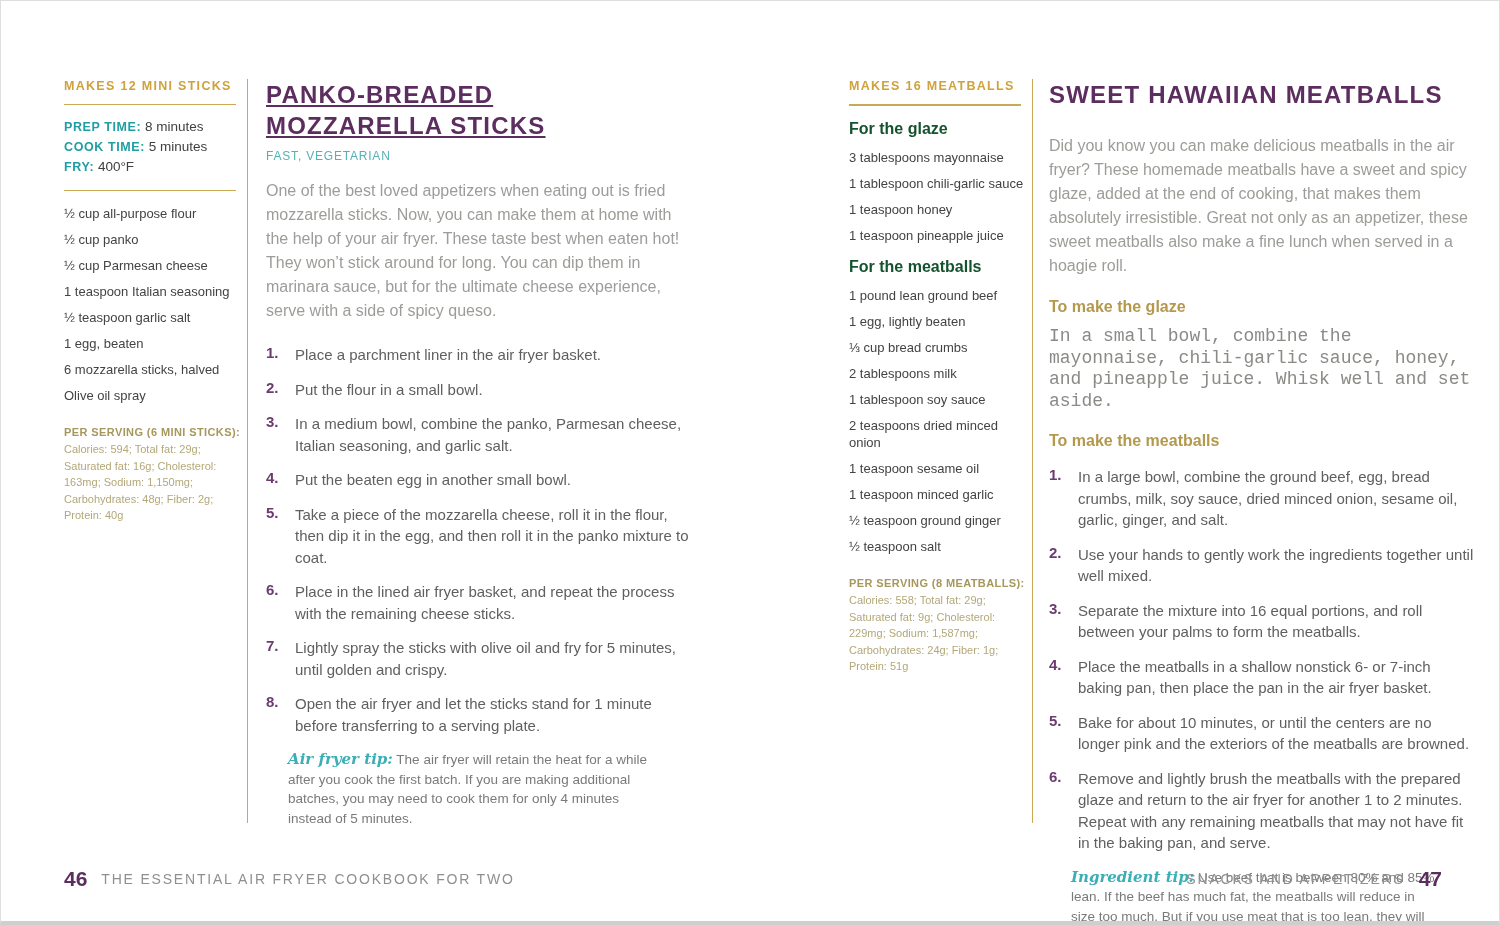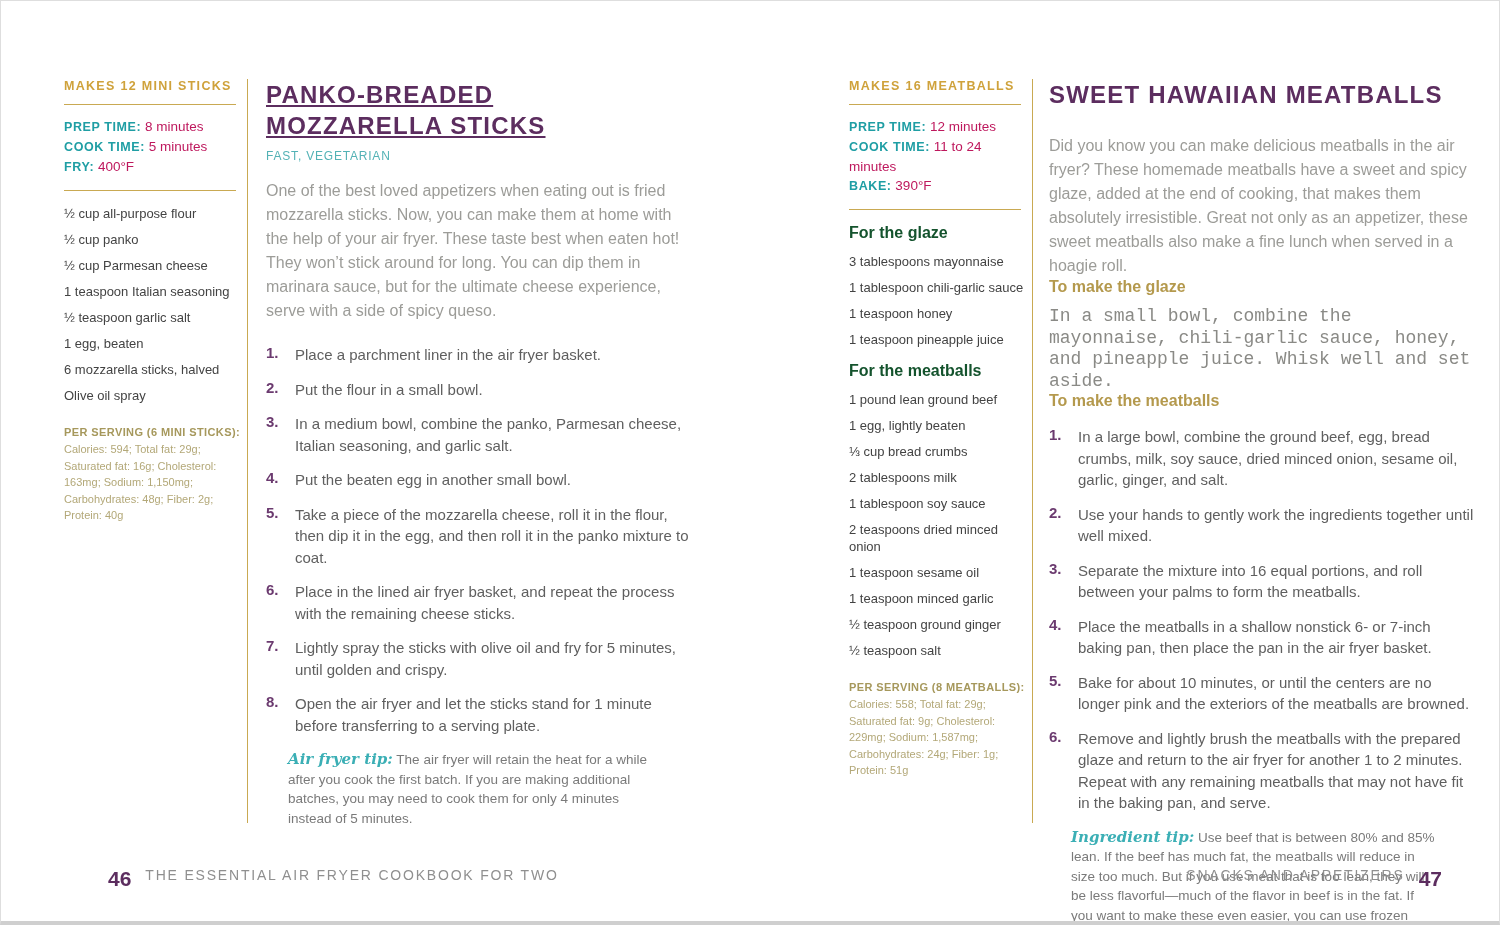--- a/index.html
+++ b/index.html
@@ -18,21 +18,21 @@
   .sidebar-left  { left:63px; }
   .sidebar-right { left:848px; }
   .makes {
     color:#cfa23b; font-size:12.5px; font-weight:bold; letter-spacing:1.3px;
     padding-bottom:11px;
   }
   .gold-rule { border:none; border-top:1px solid #c9a952; width:172px; }
   .meta-block { padding:12px 0 13px 0; }
   .meta-row { font-size:13.5px; line-height:19px; }
   .meta-label { color:#1f9ea4; font-weight:bold; letter-spacing:0.6px; font-size:12.5px; }
-  .meta-value { color:#be185d; }
+  .meta-value { color:#404040; }
   .ingredients { list-style:none; padding-top:14px; }
   .ingredients li { font-size:13px; line-height:17px; color:#434343; margin-bottom:9px; width:180px; }
   .side-section-header {
     color:#14532d; font-size:16px; font-weight:bold; margin-top:14px; margin-bottom:11px;
   }
   .per-serving { margin-top:22px; width:178px; }
   .per-serving-title { color:#a6985c; font-size:11px; font-weight:bold; letter-spacing:0.4px; margin-bottom:3px; }
   .per-serving-body  { color:#b3a878; font-size:11px; line-height:16.5px; }
   
   .main { position:absolute; top:78px; }
@@ -47,25 +47,25 @@
   .intro { color:#9c9c98; font-size:16px; line-height:24px; margin-top:16px; }
   .steps { list-style:none; margin-top:21px; }
   .steps li { display:flex; margin-bottom:13px; }
   .step-num { color:#6b3a6f; font-weight:bold; font-size:15px; width:20px; flex:none; margin-right:9px; text-align:left; }
   .step-text { color:#5f5f5f; font-size:15px; line-height:21.5px; }
   .tip { margin-top:14px; margin-left:22px; width:368px; color:#7a7a7a; font-size:13.5px; line-height:19.5px; }
   .tip-label {
     font-family:"DejaVu Serif","Liberation Serif",serif;
     font-style:italic; font-weight:bold; color:#3bafb5; font-size:15px;
   }
-  .main-section-header { color:#b4994d; font-size:16px; font-weight:bold; }
+  .main-section-header { color:#b4994d; font-size:16px; font-weight:bold; margin-top:20px; }
   .section-para { color:#7d7d7a; font-size:18px; line-height:21.5px; margin-top:10px; color:#8a8a86;font-family:Liberation Mono, monospace; }
   .main-right .steps { margin-top:16px; }
   
-  .footer { position:absolute; top:866px; display:flex; align-items:flex-start;margin-left:44px; }
+  .footer { position:absolute; top:866px; display:flex; align-items:center; }
   .footer-left  { left:63px; }
   .footer-right { right:57px; }
   .page-num { color:#5c2d5f; font-weight:bold; font-size:21px; }
   .footer-label { color:#8f8f8f; font-size:14px; letter-spacing:1.8px; font-weight:500; }
   .footer-left  .footer-label { margin-left:14px; }
   .footer-right .footer-label { margin-right:14px; }
 </style>
 </head>
 <body>
 
@@ -154,37 +154,20 @@
           <span class="step-num">8.</span>
           <span class="step-text">Open the air fryer and let the sticks stand for 1 minute before transferring to a serving plate.</span>
         </li>
       </ol>
     <p class="tip"><span class="tip-label">Air fryer tip:</span><span> The air fryer will retain the heat for a while after you cook the first batch. If you are making additional batches, you may need to cook them for only 4 minutes instead of 5 minutes.</span></p>
   </div>
 
   <div class="sidebar sidebar-right">
     <div class="makes">MAKES 16 MEATBALLS</div>
     <hr class="gold-rule">
-    <div class="meta-block">
-
-        <div class="meta-row">
-          <span class="meta-label">PREP TIME:</span>
-          <span class="meta-value">12 minutes</span>
-        </div>
-
-        <div class="meta-row">
-          <span class="meta-label">COOK TIME:</span>
-          <span class="meta-value">11 to 24 minutes</span>
-        </div>
-
-        <div class="meta-row">
-          <span class="meta-label">BAKE:</span>
-          <span class="meta-value">390°F</span>
-        </div>
-      </div>
     <hr class="gold-rule">
     <div class="side-section-header">For the glaze</div>
     <ul class="ingredients" style="padding-top:0;">
 
     <li>3 tablespoons mayonnaise</li>
         <li>1 tablespoon chili-garlic sauce</li>
         <li>1 teaspoon honey</li>
         <li>1 teaspoon pineapple juice</li>
       </ul>
     <div class="side-section-header">For the meatballs</div>

